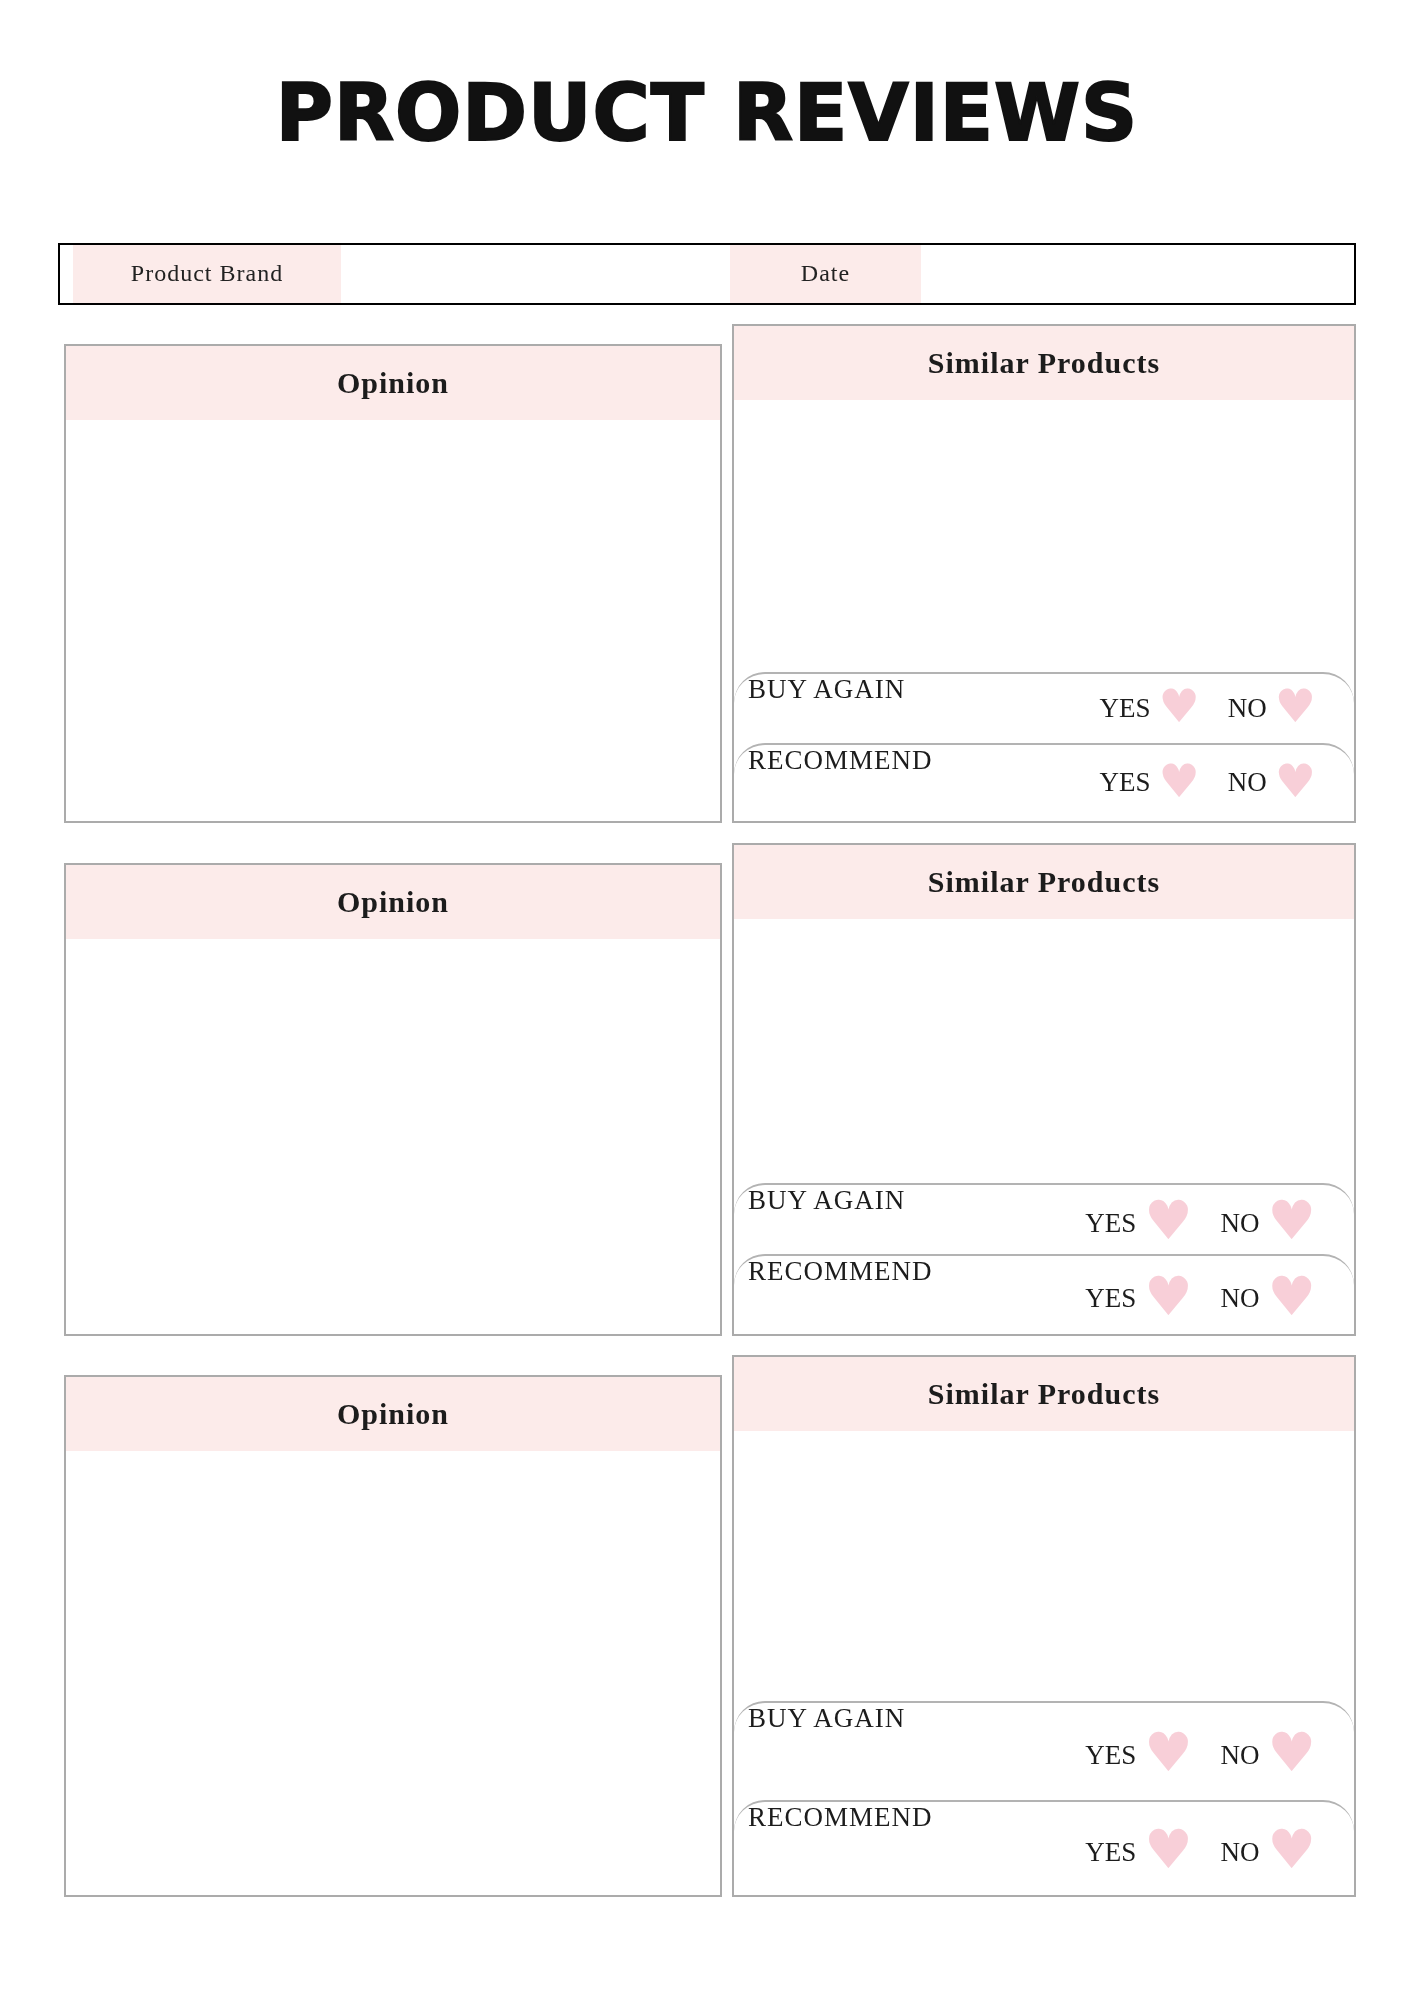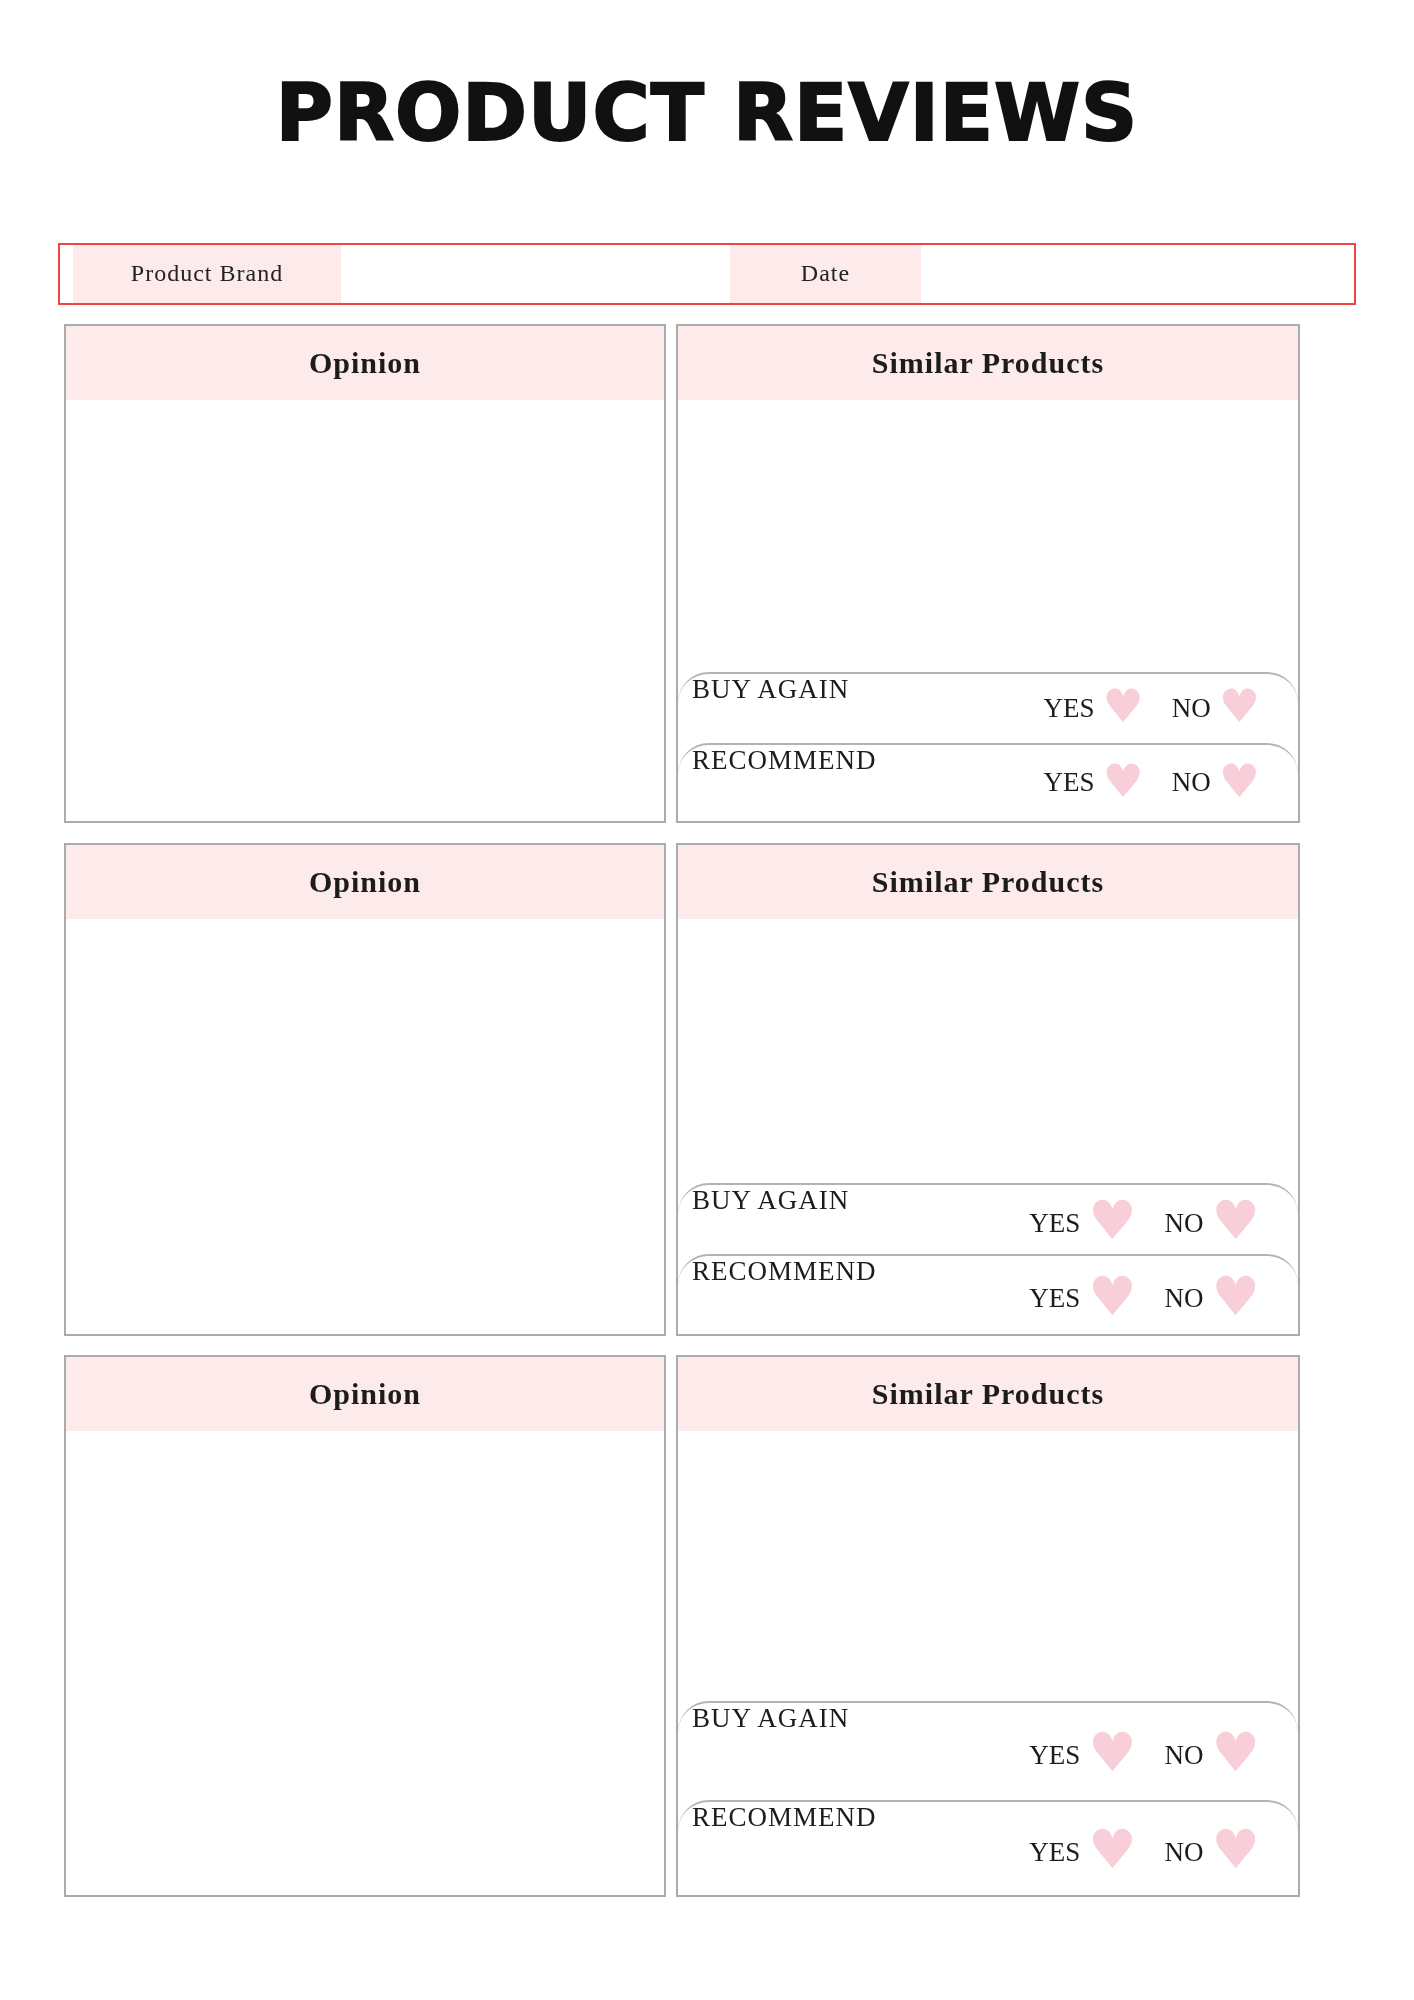--- a/index.html
+++ b/index.html
@@ -8,40 +8,40 @@
   .title{
     margin:0;padding-top:73px;text-align:center;
     font-family:"DejaVu Sans", sans-serif;font-weight:bold;
     font-size:78px;line-height:1.05;letter-spacing:1px;color:#111;
     -webkit-text-stroke:2px #111;
   }
 
   
   .info-bar{
     box-sizing:border-box;margin:88px 0 0 58px;width:1298px;height:62px;
-    border:2px solid #ef4444;display:flex;align-items:stretch;
+    border:2px solid #000000;display:flex;align-items:stretch;
     padding-left:13px;font-family:"Liberation Serif", serif;
   }
   .ib-cell{
     display:flex;align-items:center;justify-content:center;
     font-size:24px;letter-spacing:1px;color:#222;flex:none;
   }
   .ib-pink{background:#fcebea;}
   .ib-w1{width:268px}.ib-g1{width:177px}
   .ib-w2{width:267px}.ib-g2{width:212px}
   .ib-w3{width:191px}.ib-gend{flex:1}
 
   
   .section{display:flex;gap:10px;margin-left:64px;width:1292px;box-sizing:border-box;}
   .s1{margin-top:19px;height:499px;}
   .s2{margin-top:20px;height:493px;}
   .s3{margin-top:19px;height:542px;}
 
   .box{box-sizing:border-box;border:2px solid #ababab;background:#fff;display:flex;flex-direction:column;}
-  .opinion-box{width:602px;}
+  .opinion-box{width:658px;margin-top:20px;}
   .similar-box{width:624px;}
 
   .box-header{
     flex:none;height:74px;background:#fcebea;
     display:flex;align-items:center;justify-content:center;
     font-family:"Liberation Serif", serif;font-weight:bold;
     font-size:30px;letter-spacing:1px;color:#1c1c1c;
   }
   .box-body{flex:1;background:#fff;}
 

